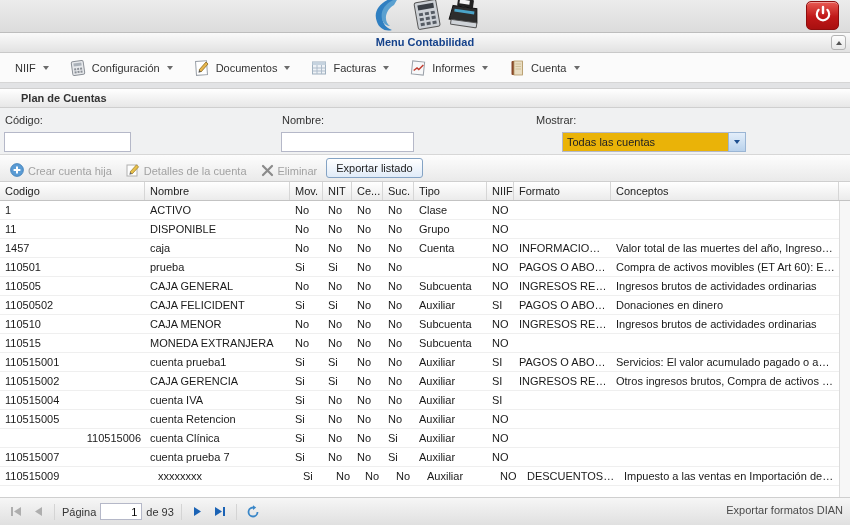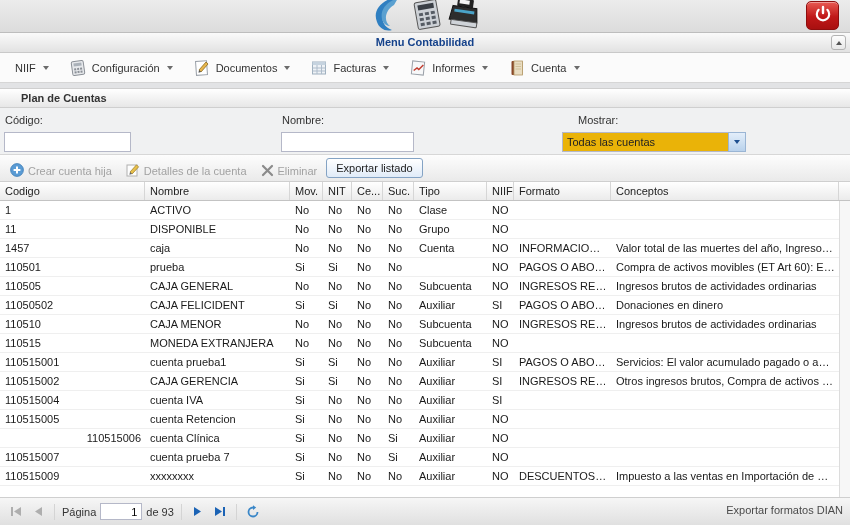--- a/index.html
+++ b/index.html
@@ -193,21 +193,21 @@
     </div>
   </div>
 
   <div class="spacer6"></div>
 
   <div class="panel-header">Plan de Cuentas</div>
 
   <div class="filter-area">
     <span class="flabel" style="left:5px">Código:</span>
     <span class="flabel" style="left:282px">Nombre:</span>
-    <span class="flabel" style="left:578px">Mostrar:</span>
+    <span class="flabel" style="left:536px">Mostrar:</span>
     <input class="ftext" style="left: 4px; width: 127px;" value="">
     <input class="ftext" style="left: 281px; width: 133px;" value="">
     <div class="combo" style="left:562px">
       <div class="combo-text">Todas las cuentas</div>
       <div class="combo-trigger">
         <span class="tri"></span>
       </div>
     </div>
   </div>
 
@@ -421,21 +421,21 @@
           <div class="gcell" style="width: 29px;">No</div>
           <div class="gcell" style="width: 31px;">No</div>
           <div class="gcell" style="width: 31px;">Si</div>
           <div class="gcell" style="width: 73px;">Auxiliar</div>
           <div class="gcell" style="width: 27px;">NO</div>
           <div class="gcell" style="width: 97px;"></div>
           <div class="gcell flex1"></div>
         </div>
         <div class="grow">
           <div class="gcell" style="width: 145px;">110515009</div>
-          <div class="gcell" style="width: 145px;">xxxxxxxx</div>
+          <div class="gcell" style="width: 145px; margin-left: 8px;">xxxxxxxx</div>
           <div class="gcell" style="width: 33px;">Si</div>
           <div class="gcell" style="width: 29px;">No</div>
           <div class="gcell" style="width: 31px;">No</div>
           <div class="gcell" style="width: 31px;">No</div>
           <div class="gcell" style="width: 73px;">Auxiliar</div>
           <div class="gcell" style="width: 27px;">NO</div>
           <div class="gcell" style="width: 97px;">DESCUENTOS TR...</div>
           <div class="gcell flex1">Impuesto a las ventas en Importación de maqu...</div>
         </div>
       </div>

